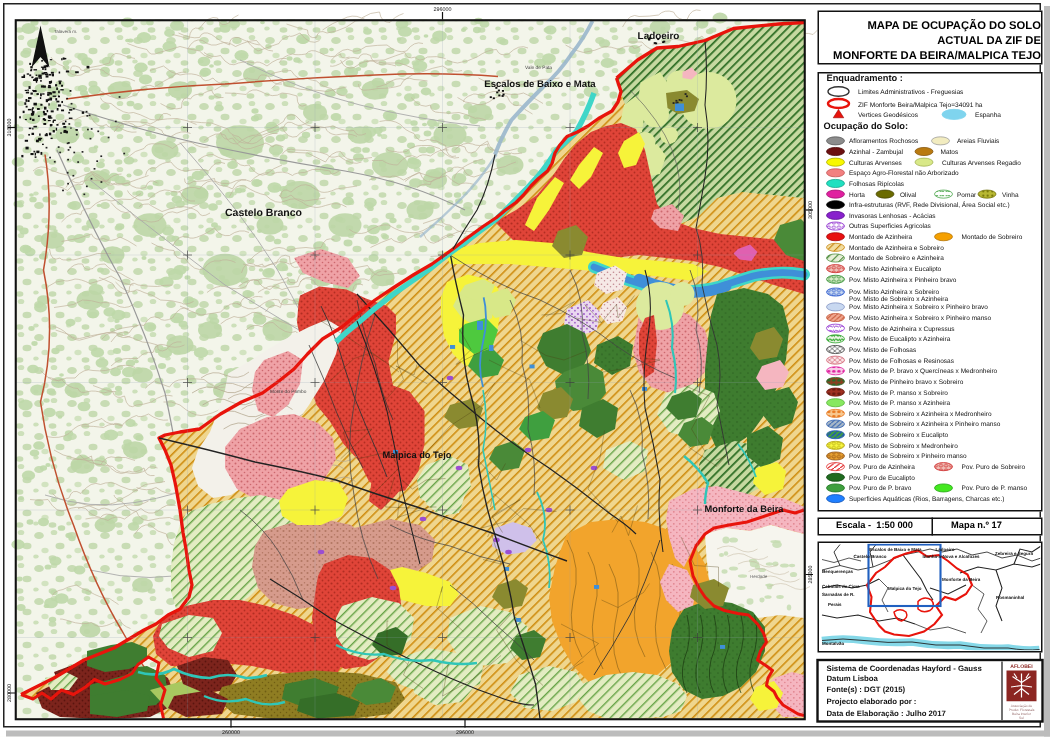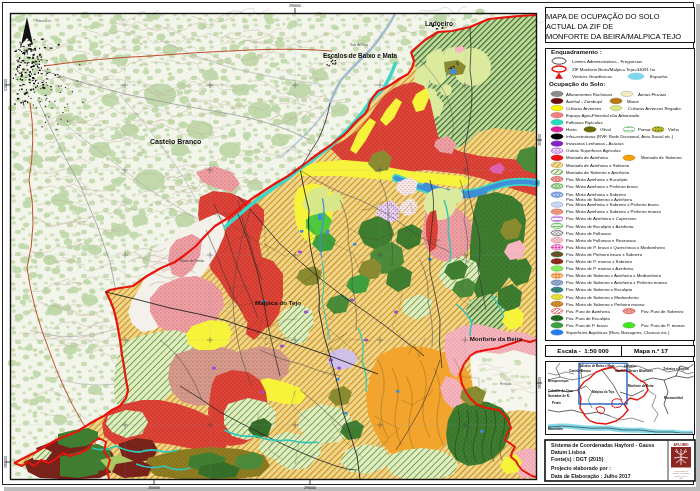--- a/index.html
+++ b/index.html
@@ -1173,21 +1173,21 @@
       <text x="7" y="85" font-size="3.6" fill="#111" text-anchor="middle" transform="rotate(-90 7 85)">310000</text>
       <line x1="5" y1="462" x2="10" y2="462" stroke="#111" stroke-width="0.8"></line>
       <text x="7" y="462" font-size="3.6" fill="#111" text-anchor="middle" transform="rotate(-90 7 462)">280000</text>
       <line x1="537" y1="140" x2="542" y2="140" stroke="#111" stroke-width="0.8"></line>
       <text x="541" y="140" font-size="3.6" fill="#111" text-anchor="middle" transform="rotate(-90 541 140)">305000</text>
       <line x1="537" y1="383" x2="542" y2="383" stroke="#111" stroke-width="0.8"></line>
       <text x="541" y="383" font-size="3.6" fill="#111" text-anchor="middle" transform="rotate(-90 541 383)">285000</text>
     </g>
   </svg>
 
-<div class="box" style="left:545px;top:7px;width:150px;height:36px;text-align:left;font-weight:normal;font-size:7.5px;line-height:10.3px;padding-top:3.5px">MAPA DE OCUPAÇÃO DO SOLO<br>ACTUAL DA ZIF DE<br>MONFORTE DA BEIRA/MALPICA TEJO</div>
+<div class="box" style="left:545px;top:7px;width:150px;height:36px;text-align:right;font-weight:bold;font-size:7.5px;line-height:10.3px;padding-top:3.5px">MAPA DE OCUPAÇÃO DO SOLO<br>ACTUAL DA ZIF DE<br>MONFORTE DA BEIRA/MALPICA TEJO</div>
 
 <div class="box" style="left:545px;top:47.5px;width:150px;height:293.5px"></div>
 <svg width="700" height="491" viewBox="0 0 700 491" style="position:absolute;left:0;top:0">
 <defs>
 <pattern id="lmus" width="3.6" height="3.6" patternUnits="userSpaceOnUse" patternTransform="rotate(45)">
  <rect width="3.6" height="3.6" fill="#f1dda0"></rect>
         <line x1="0" y1="0" x2="0" y2="3.6" stroke="#c8860f" stroke-width="1.5"></line>
       </pattern>
 <pattern id="lgh" width="3.6" height="3.6" patternUnits="userSpaceOnUse" patternTransform="rotate(45)">
  <rect width="3.6" height="3.6" fill="#e7efd8"></rect>

